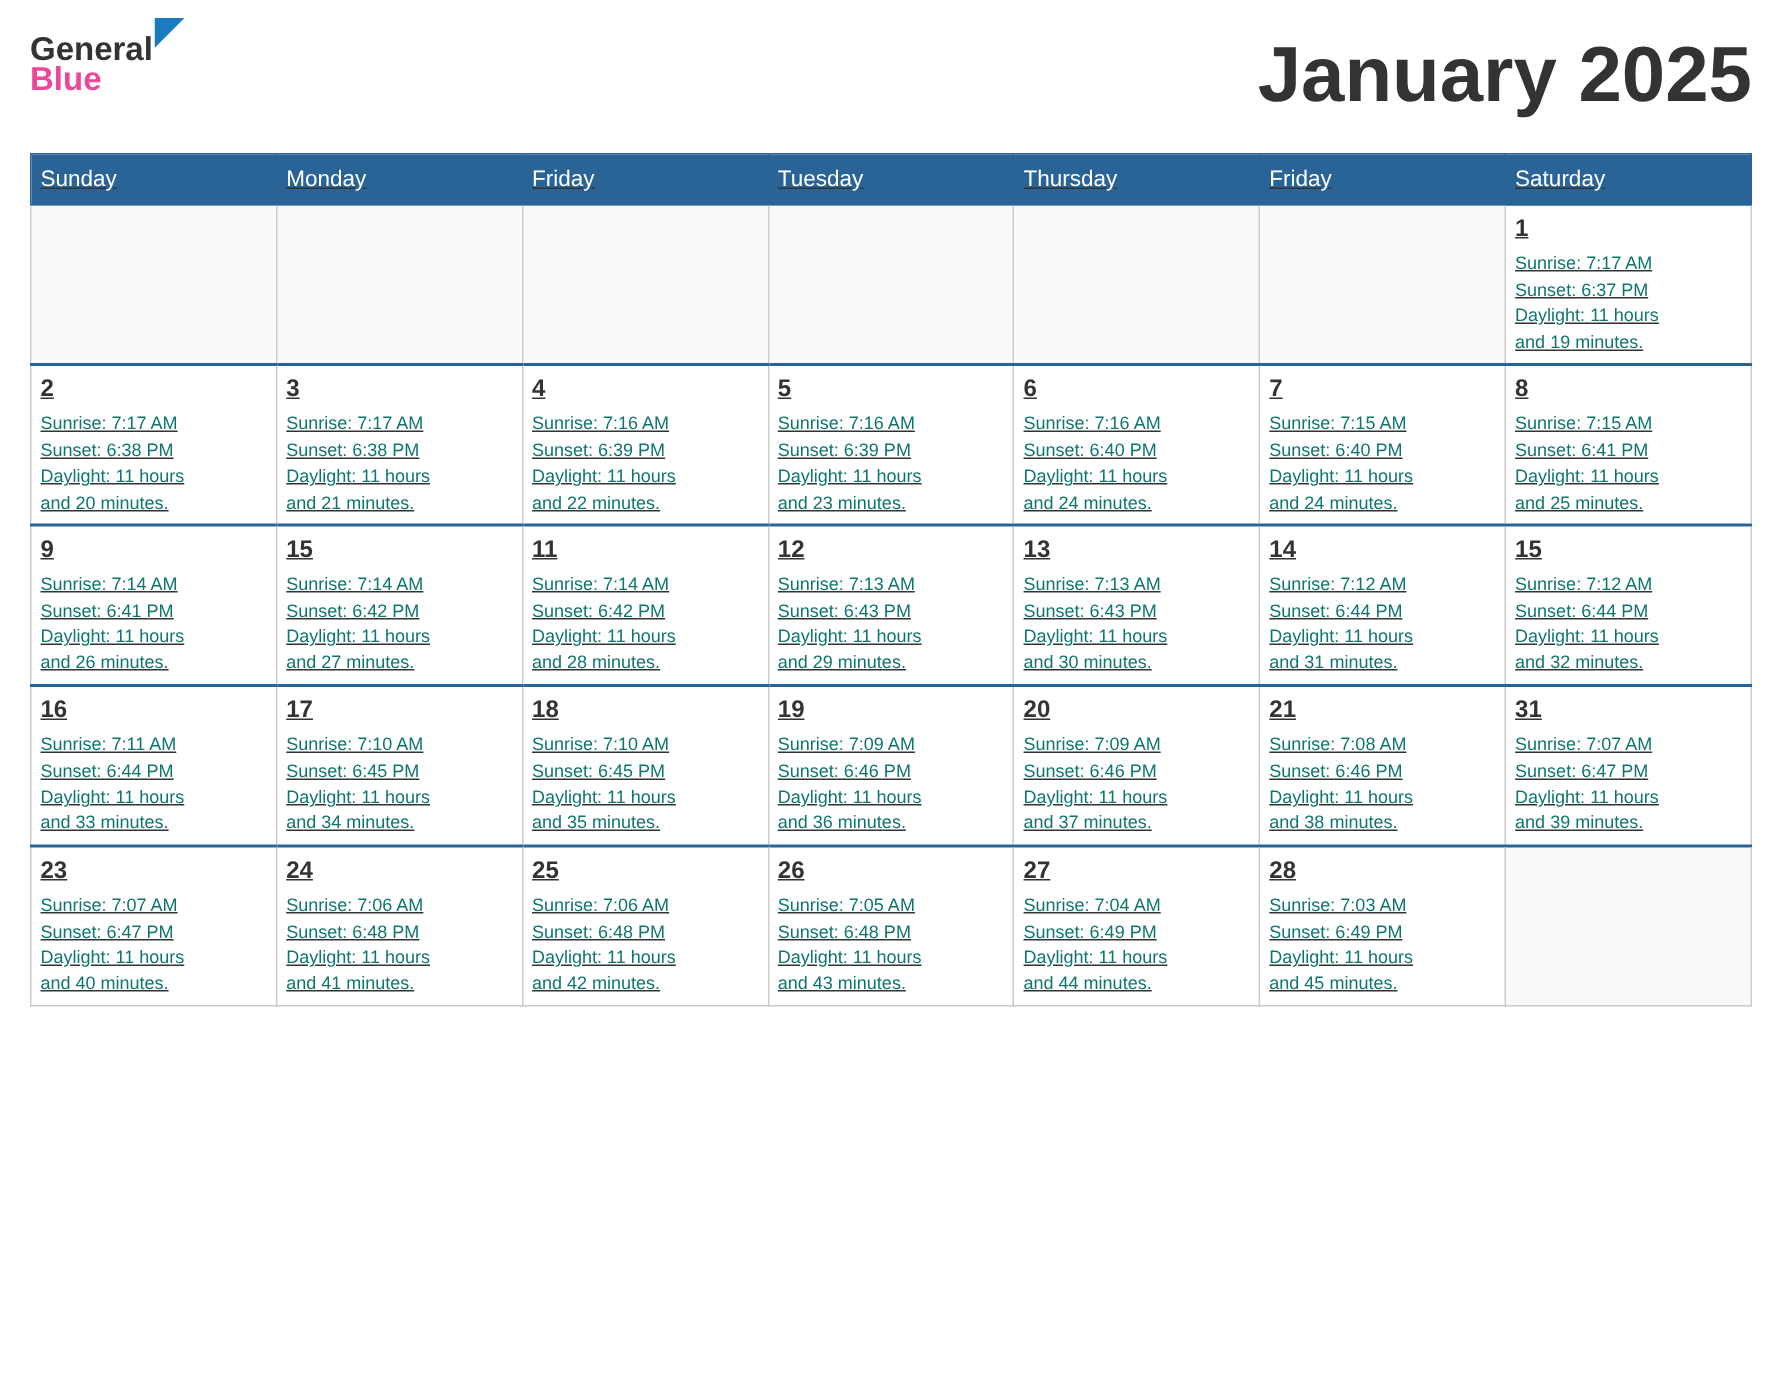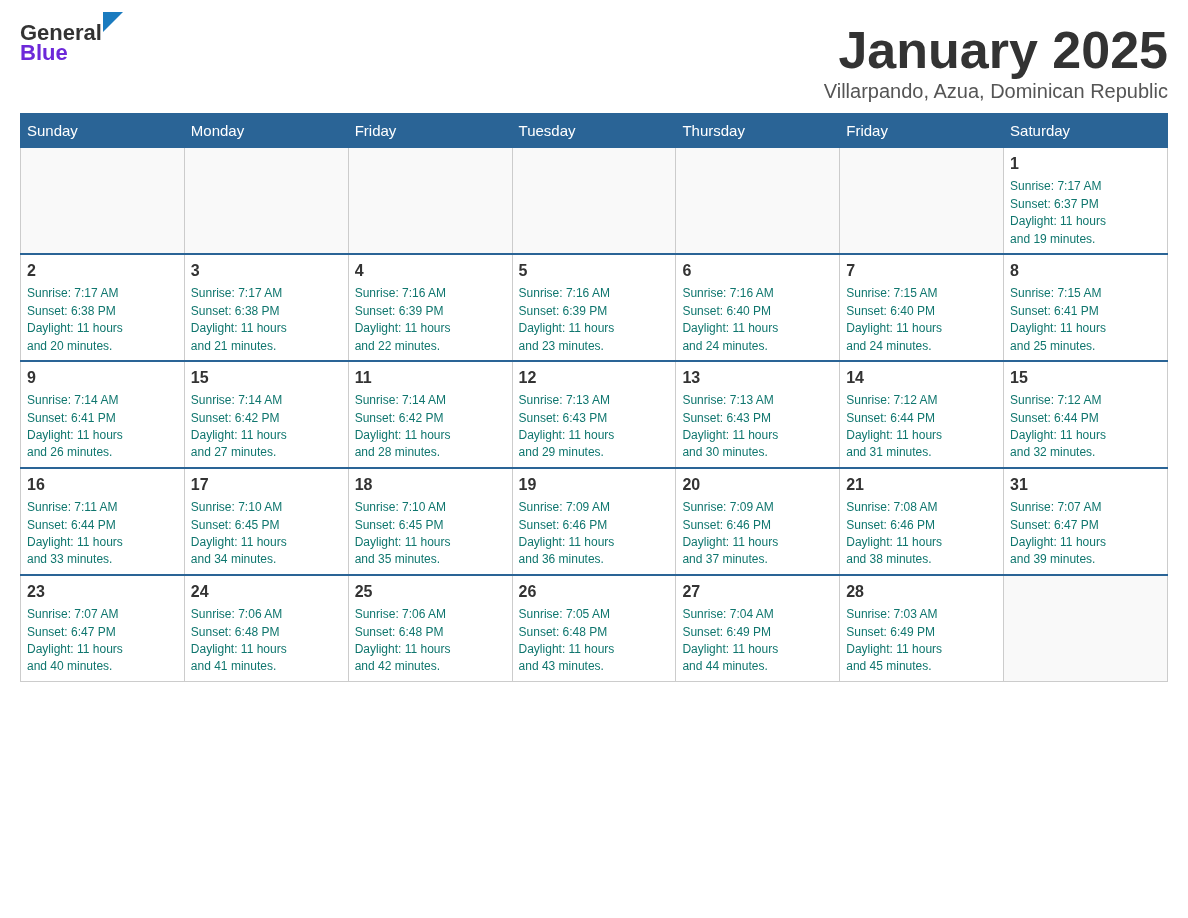--- a/index.html
+++ b/index.html
@@ -30,21 +30,22 @@
       font-weight: bold;
       color: #333;
     }
     .location {
       font-size: 20px;
       color: #555;
     }
     .calendar {
       width: 100%;
       border-collapse: collapse;
-      margin-top: 10px;
+      margin-top: 22px;
+      text-decoration: underline;
     }
     .calendar th {
       background-color: #2a6496;
       color: #fff;
       padding: 8px 6px;
       text-align: left;
       font-size: 15px;
       font-weight: normal;
       border: 1px solid #2a6496;
     }
@@ -72,21 +73,21 @@
       color: #0f766e;
       line-height: 1.45;
     }
     .row-border td {
       border-top: 2px solid #2a6496;
     }
     .logo-wrapper {
       display: flex;
     }
     .logo-blue {
-      color: #6d28d9;
+      color: #ec4899;
       font-size: 22px;
       font-weight: bold;
     }
     .logo-general {
       color: #333;
       font-size: 22px;
       font-weight: bold;
     }
   </style>
 </head>
@@ -97,21 +98,20 @@
     <div class="logo-wrapper">
       <span class="logo-general">General</span>
       <svg width="20" height="20" viewBox="0 0 20 20" style="margin-left:1px; margin-top:-8px;">
         <polygon points="0,0 20,0 0,20" fill="#1a7bbf"></polygon>
       </svg>
     </div>
     <span class="logo-blue" style="margin-top:-6px;">Blue</span>
   </div>
   <div class="title-section">
     <div class="month-title">January 2025</div>
-    <div class="location">Villarpando, Azua, Dominican Republic</div>
   </div>
 </div>
 
 <table class="calendar">
   <thead>
     <tr>
     <th>Sunday</th>
         <th>Monday</th>
         <th>Friday</th>
         <th>Tuesday</th>

